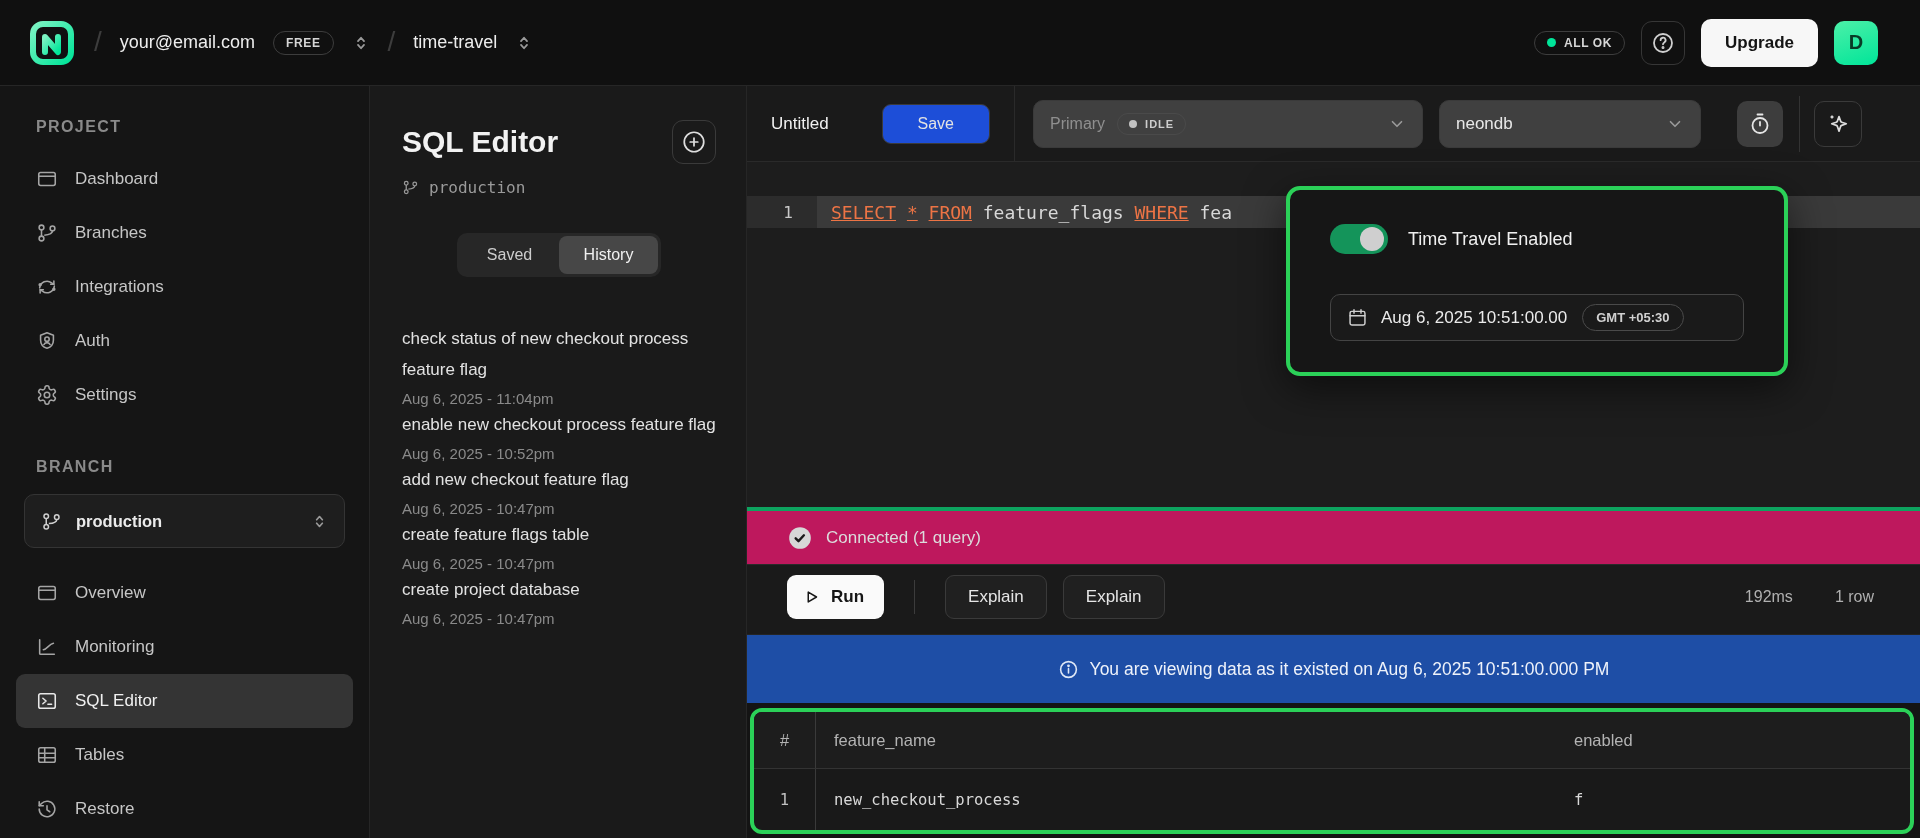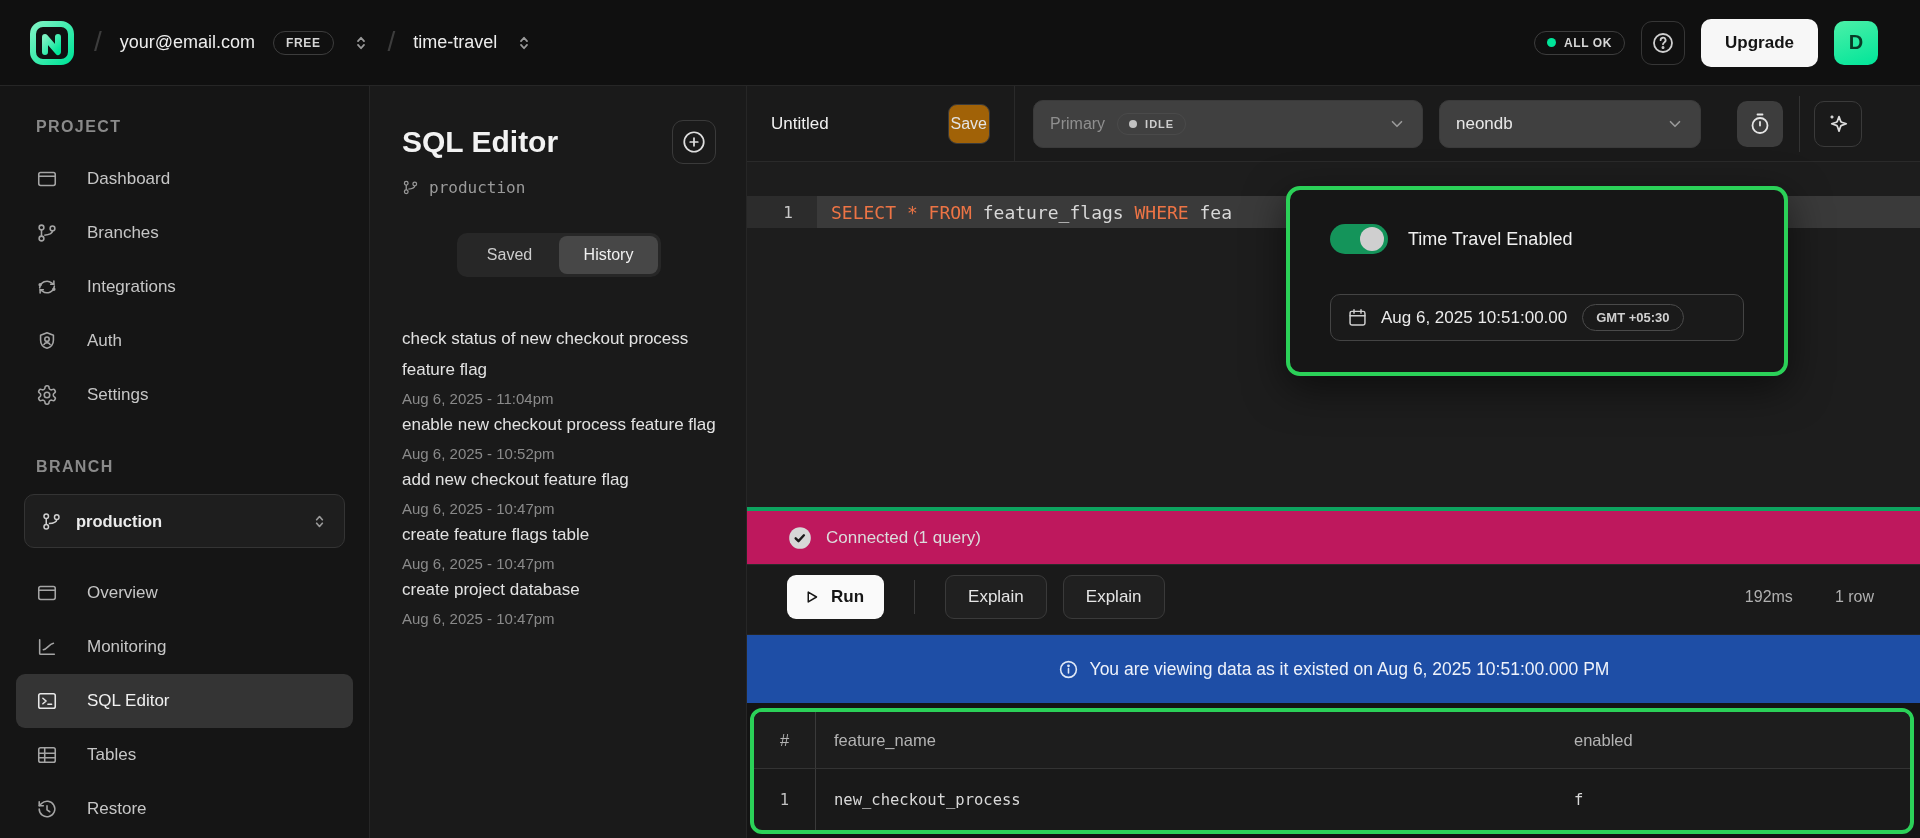--- a/index.html
+++ b/index.html
@@ -24,21 +24,21 @@
   .upgrade-btn { background:#f7f7f7; color:#141414; border:none; border-radius:10px; height:48px;
     padding:0 24px; font-size:17px; font-weight:600; cursor:pointer; font-family:inherit; }
   .avatar { width:44px; height:44px; border-radius:10px; background:linear-gradient(160deg,#4cf0a8,#00e599);
     color:#083b26; font-weight:700; font-size:20px; display:flex; align-items:center; justify-content:center; }
 
   
   .sidebar { position:absolute; top:86px; left:0; bottom:0; width:370px; background:#151515;
     border-right:1px solid #262626; padding-top:32px; }
   .section-label { font-size:16px; font-weight:700; letter-spacing:1.4px; color:#8a8a8a;
     padding-left:36px; margin-bottom:16px; }
-  .side-item { height:54px; margin:0 16px; padding-left:20px; display:flex; align-items:center; gap:29px;
+  .side-item { height:54px; margin:0 16px; padding-left:20px; display:flex; align-items:center; gap:17px;
     color:#c6c6c6; font-size:17px; border-radius:9px; cursor:pointer;text-align:right; }
   .side-item .s-icon { width:22px; height:22px; color:#a5a5a5; flex:0 0 auto; display:flex; }
   .side-item.active { background:#343434; color:#f0f0f0; }
   .side-item.active .s-icon { color:#e8e8e8; }
   .branch-label { margin-top:36px; }
   .branch-select { margin:18px 24px 18px 24px; height:54px; border:1px solid #343434; background:#1e1e1e;
     border-radius:10px; display:flex; align-items:center; gap:14px; padding:0 16px; cursor:pointer; }
   .branch-select .bs-text { font-size:16.5px; font-weight:600; color:#ebebeb; }
   .branch-select .chevrons { margin-left:auto; }
 
@@ -60,22 +60,22 @@
   .h-item { cursor:pointer; }
   .h-title { font-size:17px; line-height:31px; color:#e2e2e2; word-break:break-word; }
   .h-date { margin-top:4px; font-size:15px; color:#8a8a8a; line-height:20px; }
 
   
   .editor { position:absolute; top:86px; left:747px; right:0; bottom:0; display:flex; flex-direction:column;
     background:#1a1a1a; }
   .ed-header { height:76px; border-bottom:1px solid #2a2a2a; display:flex; align-items:stretch; flex:0 0 auto; }
   .ed-h-left { width:268px; border-right:1px solid #2a2a2a; display:flex; align-items:center; padding:0 24px; }
   .ed-tab-title { font-size:17px; color:#f0f0f0; }
-  .save-btn { margin-left:auto; background:#a16207; border:1px solid #3a3a3a; color:#e3e3e3; font-size:16px;
-    border-radius:9px; padding:10px 2px; cursor:pointer; font-family:inherit; }
+  .save-btn { margin-left:auto; background:#1d4ed8; border:1px solid #3a3a3a; color:#e3e3e3; font-size:16px;
+    border-radius:9px; padding:10px 35px; cursor:pointer; font-family:inherit; }
   .ed-h-right { flex:1; display:flex; align-items:center; padding-left:18px; }
   .select-box { height:48px; border:1px solid #3a3a3a; background:#404040; border-radius:10px;
     display:flex; align-items:center; padding:0 16px; cursor:pointer; }
   .compute-select { width:390px; }
   .compute-select .cs-name { font-size:16px; color:#8f8f8f; }
   .idle-pill { margin-left:12px; border:1px solid #4a4a4a; border-radius:999px; padding:4px 11px;
     display:inline-flex; align-items:center; gap:8px; }
   .idle-dot { width:8px; height:8px; border-radius:50%; background:#c2c2c2; }
   .idle-text { font-size:11px; font-weight:700; letter-spacing:1px; color:#cdcdcd; }
   .sel-chevron { margin-left:auto; color:#9a9a9a; display:flex; }
@@ -87,21 +87,21 @@
   .sparkle-btn { margin-left:14px; width:48px; height:46px; border-radius:10px; border:1px solid #3a3a3a;
     background:transparent; color:#dcdcdc; display:flex; align-items:center; justify-content:center; cursor:pointer; }
 
   
   .code-area { height:345px; flex:0 0 auto; background:#1d1d1d; padding-top:34px; position:relative; }
   .code-line { display:flex; height:32px; align-items:center; }
   .gutter { width:70px; flex:0 0 auto; background:#2c2c2c; height:100%; display:flex; align-items:center;
     justify-content:flex-end; padding-right:24px; font-family:"DejaVu Sans Mono", monospace; font-size:16px; color:#c9c9c9; }
   .code-text { flex:1; background:#3a3a3a; height:100%; display:flex; align-items:center; padding-left:14px;
     font-family:"DejaVu Sans Mono", monospace; font-size:18px; white-space:pre; }
-  .tok-keyword { color:#ed7445; }
+  .tok-keyword { color:#ed7445;text-decoration:underline; }
   .tok-plain { color:#d8d8d8; }
 
   
   .connected-bar { height:58px; flex:0 0 auto; background:#be185d; border-top:4px solid #0da35f;
     border-bottom:1px solid #2a2a2a; display:flex; align-items:center; padding-left:40px; gap:13px; }
   .check-circle { width:26px; height:26px; flex:0 0 auto; }
   .connected-text { font-size:17px; color:#dcdcdc; }
 
   
   .toolbar { height:70px; flex:0 0 auto; display:flex; align-items:center; padding:0 46px 6px 40px;

